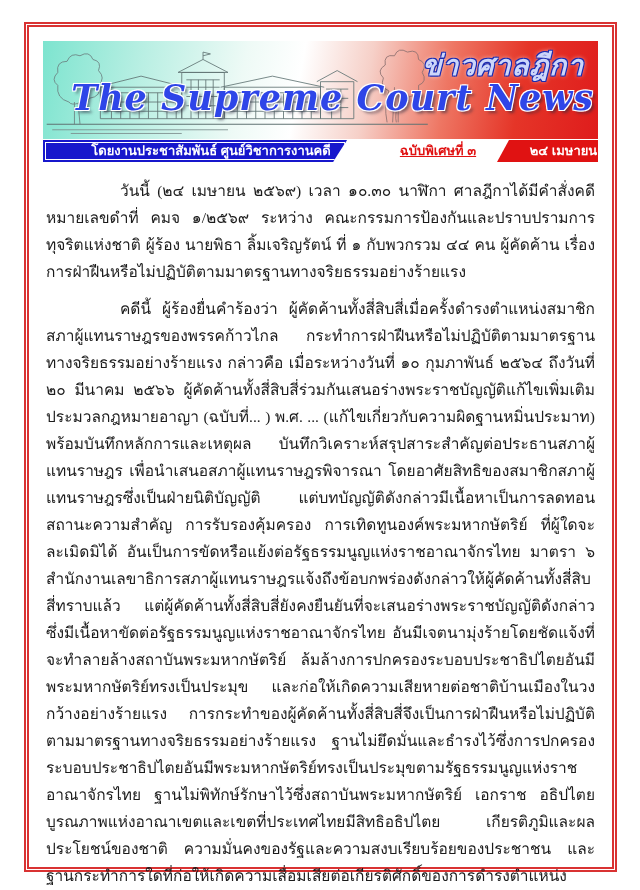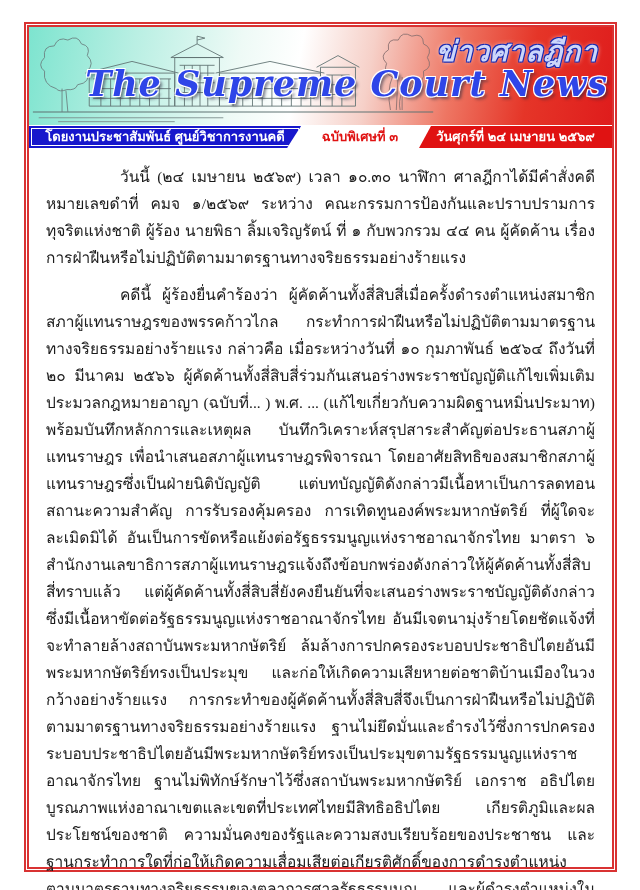--- a/index.html
+++ b/index.html
@@ -5,21 +5,21 @@
   html,body { margin:0; padding:0; }
   body {
     width:640px; height:890px; position:relative; background:#ffffff;
     font-family:"Liberation Serif","DejaVu Serif",serif;
   }
   .frame {
     position:absolute; left:24px; top:22px; width:583px; height:840px;
     border:5px double #d93232; background:#fff; box-sizing:content-box;
   }
   
-  .banner-wrap { margin:0; }
+  .banner-wrap { margin:14px; }
   .banner {
     position:relative; height:98px; overflow:hidden;
     background:linear-gradient(100deg,#7de4cf 0%,#b9efe3 18%,#eefaf6 36%,
                #ffffff 46%,#f6d0c8 58%,#ee7663 72%,#e53528 85%,#df1c1c 100%);
   }
   .sketch { position:absolute; left:0; top:0; height:100%; width:70%; }
   .title-thai {
     position:absolute; right:14px; top:2px;
     font-size:28px; font-weight:bold; font-style:italic; letter-spacing:1px;
     color:#ccd6fa;
@@ -33,27 +33,27 @@
     color:#2e45e8;
     text-shadow:-1px -1px 0 #ffffff, 1px -1px 0 #ffffff, -1px 1px 0 #ffffff,
                  1px 1px 0 #ffffff, 3px 3px 3px rgba(40,40,60,.55);
   }
   
   .info-bar {
     display:flex; height:22px; background:#ffffff; margin-top:1px;
     font-family:"Liberation Sans","DejaVu Sans",sans-serif;
     font-size:13px; font-weight:bold; line-height:22px; text-align:center;
   }
-  .seg { display:flex; align-items:center; justify-content:center; }
+  .seg { display:flex; align-items:center; justify-content:center;padding-left:32px; }
   .seg-publisher {
     width:272px; background:#1717cc; color:#ffffff;
     clip-path:polygon(0 0,100% 0,calc(100% - 14px) 100%,0 100%);
     box-shadow:inset 0 0 0 2px #1717cc, inset 0 0 0 3px #ffffff;
   }
-  .seg-edition { width:118px; background:#ffffff; color:#e01212; }
+  .seg-edition { width:118px; background:#ffffff; color:#e01212;text-decoration:underline; }
   .seg-date {
     flex:1; background:#e01212; color:#ffffff;
     clip-path:polygon(12px 0,100% 0,100% 100%,0 100%);
   }
   
   .doc {
     margin:15px 7px 0 7px; color:#1c1c1c;
     font-size:15.5px; line-height:27px; text-align:justify;
   }
   .doc p { margin:10px; text-indent:74px; }

